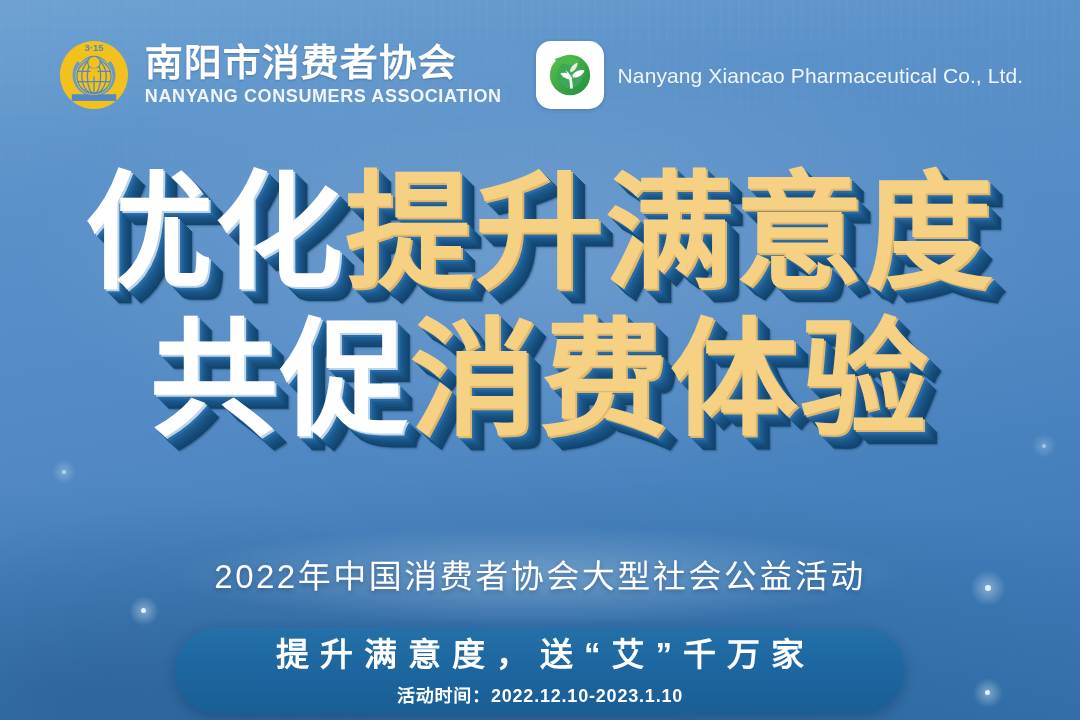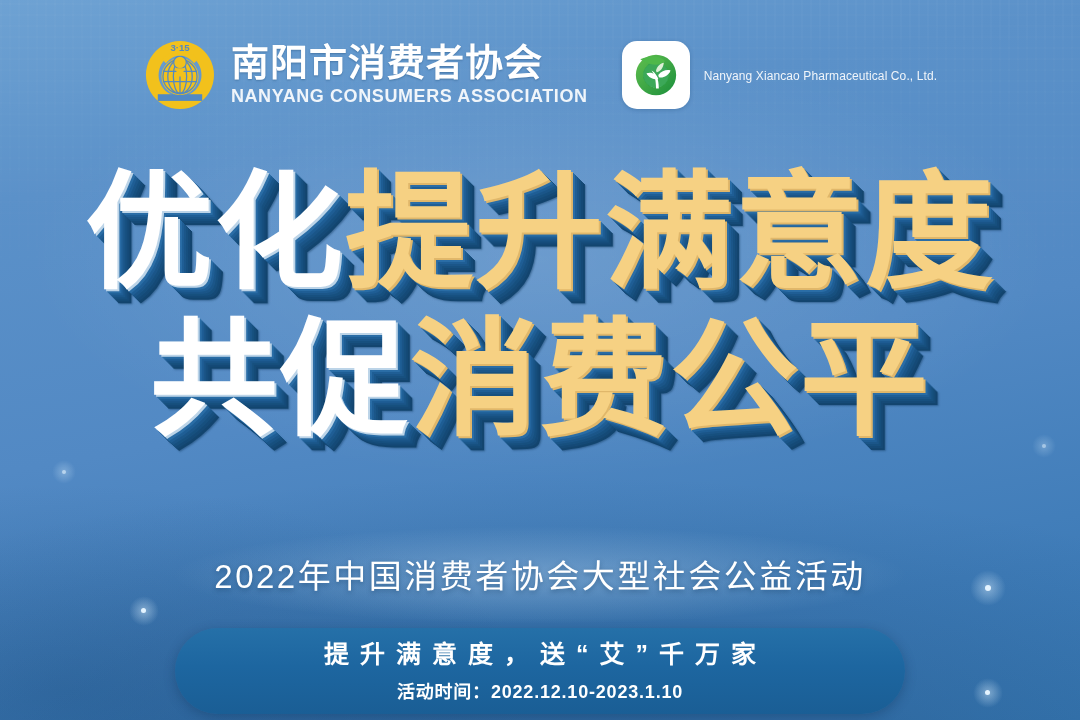--- a/index.html
+++ b/index.html
@@ -94,21 +94,21 @@
   .logo-cn.small { font-size: 32px; }
   .logo-en {
     color: #f0f5fa;
     font-size: 18px;
     font-weight: 600;
     letter-spacing: 0.6px;
     line-height: 1.25;
     white-space: nowrap;
     margin-top: 2px;
   }
-  .logo-en.tiny { font-size: 12px; letter-spacing: 0.1px; font-weight: 500; }
+  .logo-en.tiny { font-size: 21px; letter-spacing: 0.1px; font-weight: 500; }
 
   .mark-315 { width: 74px; height: 74px; flex: 0 0 74px; }
   .mark-xiancao {
     width: 68px; height: 68px; flex: 0 0 68px;
     background: #ffffff;
     border-radius: 15px;
     display: flex; align-items: center; justify-content: center;
     box-shadow: 0 1px 4px rgba(10,45,85,0.22);
   }
   .mark-xiancao svg { width: 56px; height: 56px; }
@@ -174,21 +174,21 @@
     border-radius: 43px;
     box-shadow: 0 3px 12px rgba(10,45,80,0.32);
     display: flex;
     flex-direction: column;
     align-items: center;
     justify-content: center;
     padding-top: 2px;
   }
   .banner-slogan {
     color: #ffffff;
-    font-size: 25px;
+    font-size: 33px;
     font-weight: 700;
     letter-spacing: 11px;
     white-space: nowrap;
     line-height: 1.08;
     text-indent: 11px;
   }
   .banner-date {
     margin-top: 9px;
     color: #ffffff;
     font-size: 18px;
@@ -260,21 +260,21 @@
       </div>
       <div class="logo-text">
         <div class="logo-en tiny">Nanyang Xiancao Pharmaceutical Co., Ltd.</div>
       </div>
     </div>
 
   </div>
 
   <div class="headline">
     <div class="hl-line"><span class="hl-seg hl-white">优化</span><span class="hl-seg hl-gold">提升满意度</span></div>
-    <div class="hl-line"><span class="hl-seg hl-white">共促</span><span class="hl-seg hl-gold">消费公平</span></div>
+    <div class="hl-line"><span class="hl-seg hl-white">共促</span><span class="hl-seg hl-gold">消费体验</span></div>
   </div>
 
   <div class="subtitle">2022年中国消费者协会大型社会公益活动</div>
 
   <div class="banner">
     <div class="banner-slogan">提升满意度，送“艾”千万家</div>
     <div class="banner-date">活动时间：2022.12.10-2023.1.10</div>
   </div>
 
 </div>

